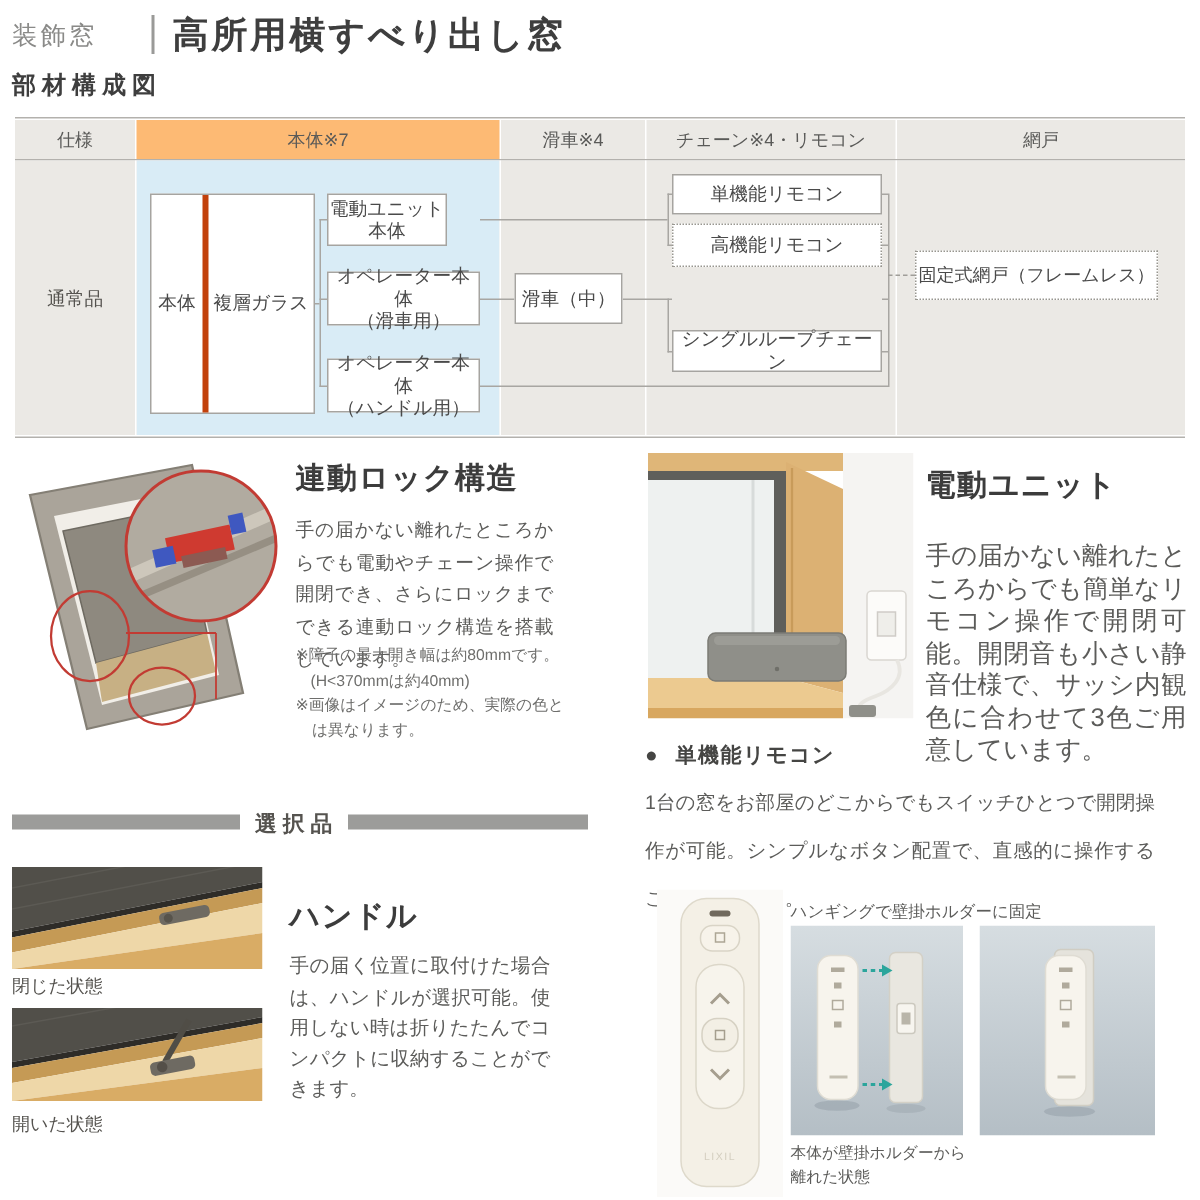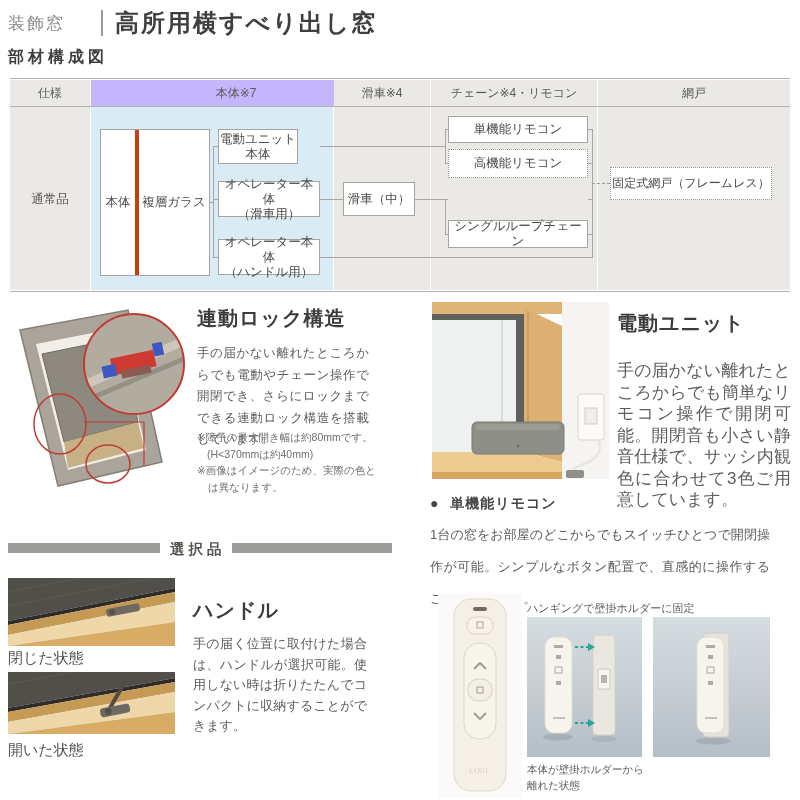--- a/index.html
+++ b/index.html
@@ -8,39 +8,39 @@
   .abs{position:absolute;}
   
   .cat{font-size:17px;color:#8a8a88;letter-spacing:2px;}
   .ttl{font-size:24px;font-weight:bold;color:#3e3e3e;letter-spacing:2px;}
   .sub{font-size:16px;font-weight:bold;color:#3e3e3e;letter-spacing:4px;}
   .vbar{width:2px;background:#9a9a98;}
   
   #diagram{left:10px;top:78px;width:780px;height:212px;border-top:1px solid #b3b1ad;border-bottom:1px solid #b3b1ad;}
   .hdr-cell{top:1px;height:26px;background:#ebe9e5;display:flex;align-items:center;justify-content:center;
             font-size:12px;color:#5a5a58;}
-  .hdr-blue{background:#c4b5fd;padding-left:24px;}
+  .hdr-blue{background:#fdba74;}
   .hdr-line{left:0;top:27px;width:780px;height:1px;background:#b3b1ad;}
   .bodybg{left:0;top:28px;width:780px;height:183px;background:#ebe9e5;}
   .bluecol{left:81px;top:28px;width:242px;height:183px;background:#d9ecf6;}
   .colsep{top:28px;width:1px;height:183px;background:#fff;}
   .rowlabel{left:0;top:112px;width:80px;text-align:center;font-size:12.5px;color:#55534f;}
   .box{background:#fff;border:1px solid #a6a4a0;display:flex;align-items:center;justify-content:center;
        font-size:12.5px;color:#4a4a4a;text-align:center;line-height:15px;box-sizing:border-box;}
   .box.dotted{border:1px dotted #98968f;}
   .hl{height:1px;background:#a8a6a2;}
   .vl{width:1px;background:#a8a6a2;}
   .hl.dash{background:none;border-top:1px dashed #a09e99;height:0;}
   
   .sec-title{font-size:20px;font-weight:bold;color:#3c3c3c;letter-spacing:1px;}
   .body-text{font-size:12.5px;line-height:21.5px;color:#5c5c5a;text-align:justify;}
   .note{font-size:10.5px;line-height:16.5px;color:#6e6e6c;}
   .hang{padding-left:11px;text-indent:-11px;}
   .ind{padding-left:10px;}
-  .photo-label{font-size:15px;color:#55534f;}
+  .photo-label{font-size:12px;color:#55534f;}
   .small-cap{font-size:10.5px;line-height:16px;color:#5c5c5a;}
   .optbar{height:10px;background:#9c9c9a;}
   .optlabel{font-size:14.5px;color:#55534f;letter-spacing:4px;font-weight:bold;}
   .bullet-head{font-size:14px;font-weight:bold;color:#454543;letter-spacing:1px;}
   svg{display:block;}
 </style>
 </head>
 <body>
 
 <div id="page">

